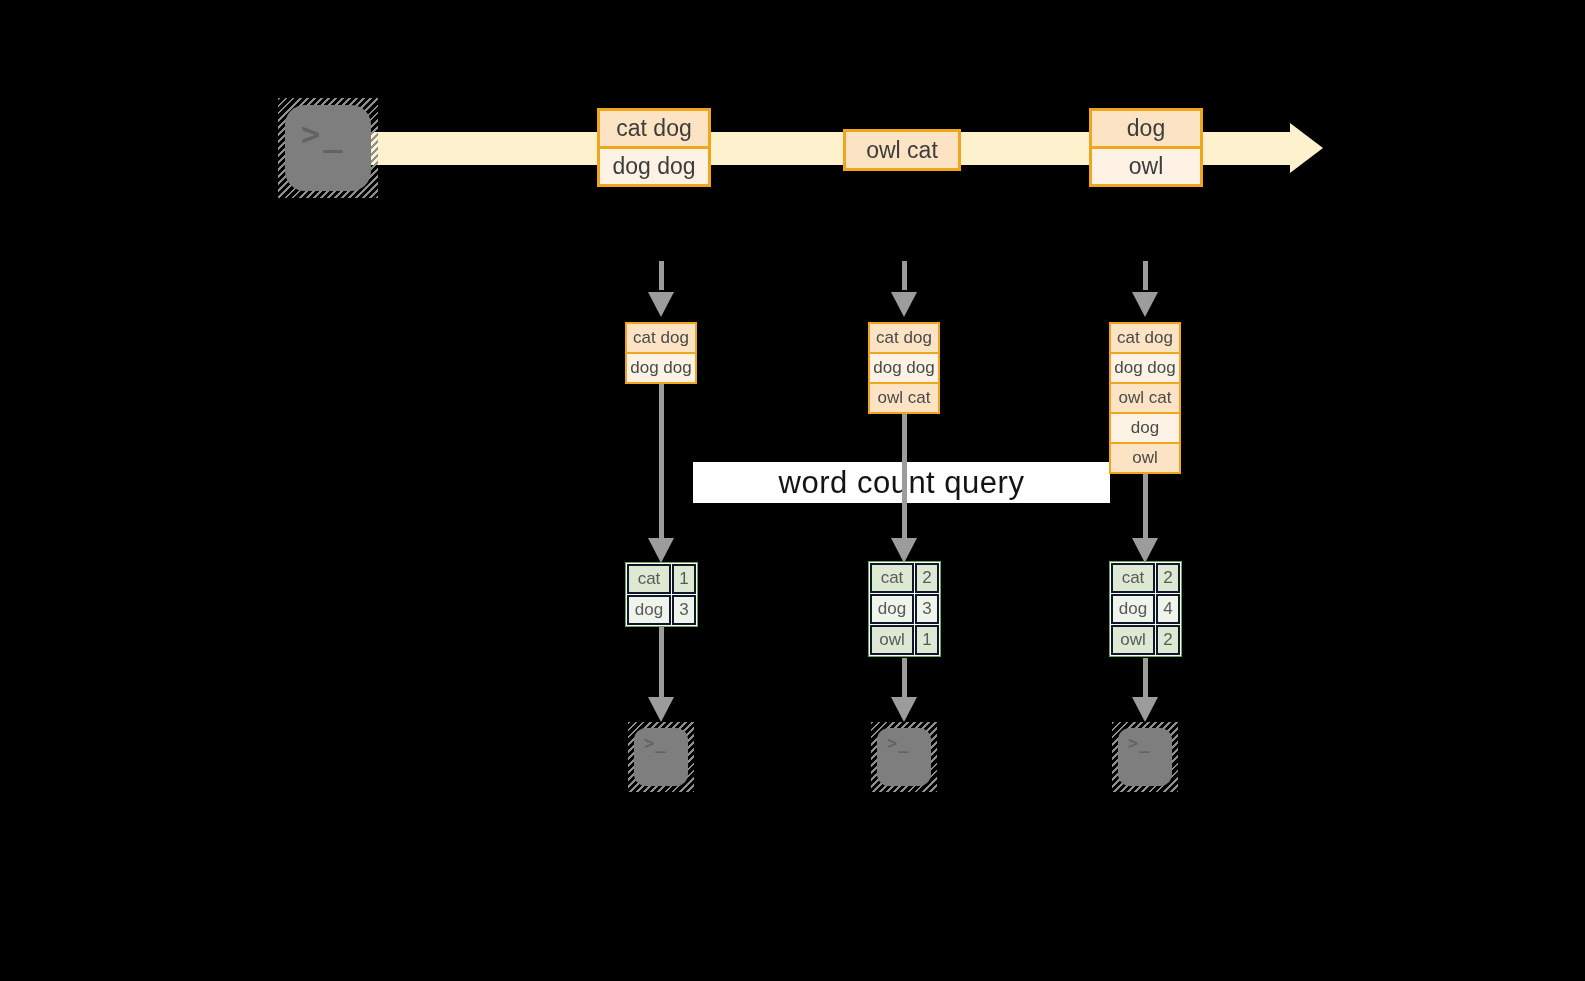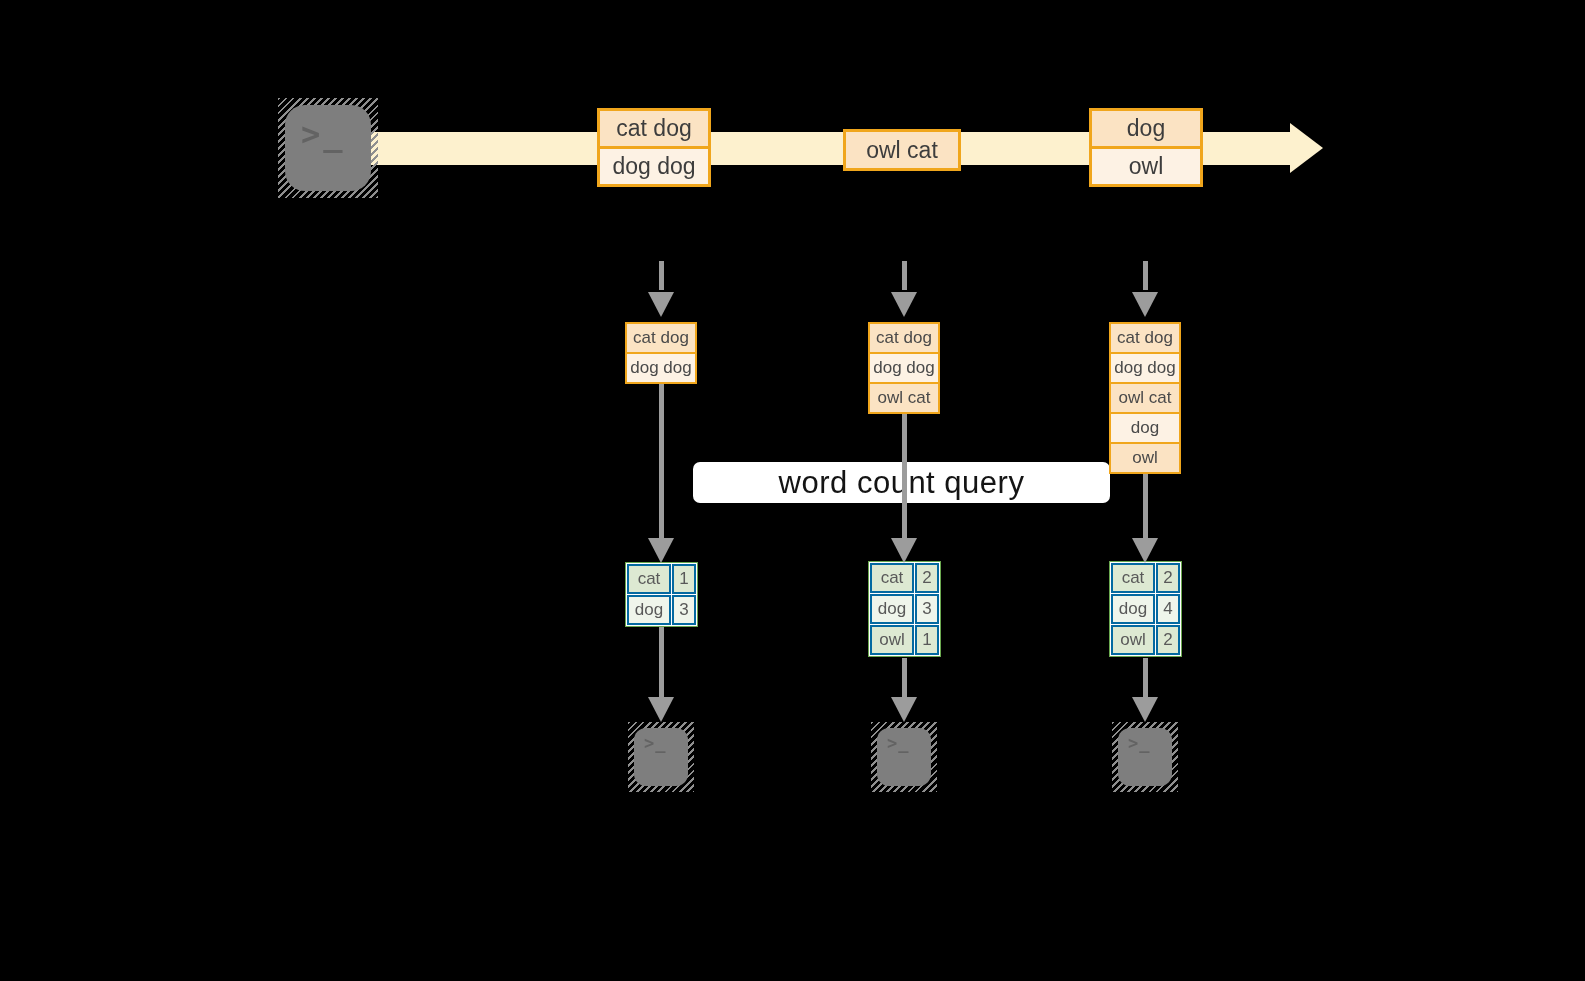--- a/index.html
+++ b/index.html
@@ -35,30 +35,30 @@
   .sbox-3{left:1089px;top:108px;}
   
   .stack{position:absolute;border:2px solid #f0a61c;z-index:4;top:322px;}
   .stack .cell{width:68px;height:28px;line-height:28px;text-align:center;
     font-size:17px;color:#4a4a4a;}
   .stack .cell:nth-child(odd){background:#fbe3c3;}
   .stack .cell:nth-child(even){background:#fdf2e4;}
   .stack .cell + .cell{border-top:2px solid #f0a61c;}
   
   .banner{position:absolute;left:693px;top:462px;width:417px;height:41px;background:#ffffff;
-    z-index:3;text-align:center;line-height:42px;font-size:31px;color:#141414;letter-spacing:0.5px;border-radius:7px;}
+    z-index:3;text-align:center;line-height:42px;font-size:31px;color:#141414;letter-spacing:0.5px;}
   
   .shaft{position:absolute;width:5px;background:#9c9c9c;z-index:5;}
   .dash-shaft{position:absolute;width:5px;height:29px;top:261px;background:#9c9c9c;z-index:5;}
   .head{position:absolute;width:0;height:0;z-index:5;
     border-left:13px solid transparent;border-right:13px solid transparent;border-top:25px solid #9c9c9c;}
   
   .gtable{position:absolute;top:561px;z-index:4;background:#ffffff;border:1px solid #6aa84f;
     padding:1px;display:grid;grid-template-columns:44px 24px;gap:1px;}
-  .gtable .gcell{border:2px solid #0369a1;height:26px;line-height:26px;text-align:center;
+  .gtable .gcell{border:2px solid #0f172a;height:26px;line-height:26px;text-align:center;
     font-size:17px;color:#595959;}
   .gcell.r-dark{background:#dde9d2;}
   .gcell.r-light{background:#eff5eb;}
 </style>
 </head>
 <body>
 
 <div class="canvas">
 
   <div class="stream-band"></div>

